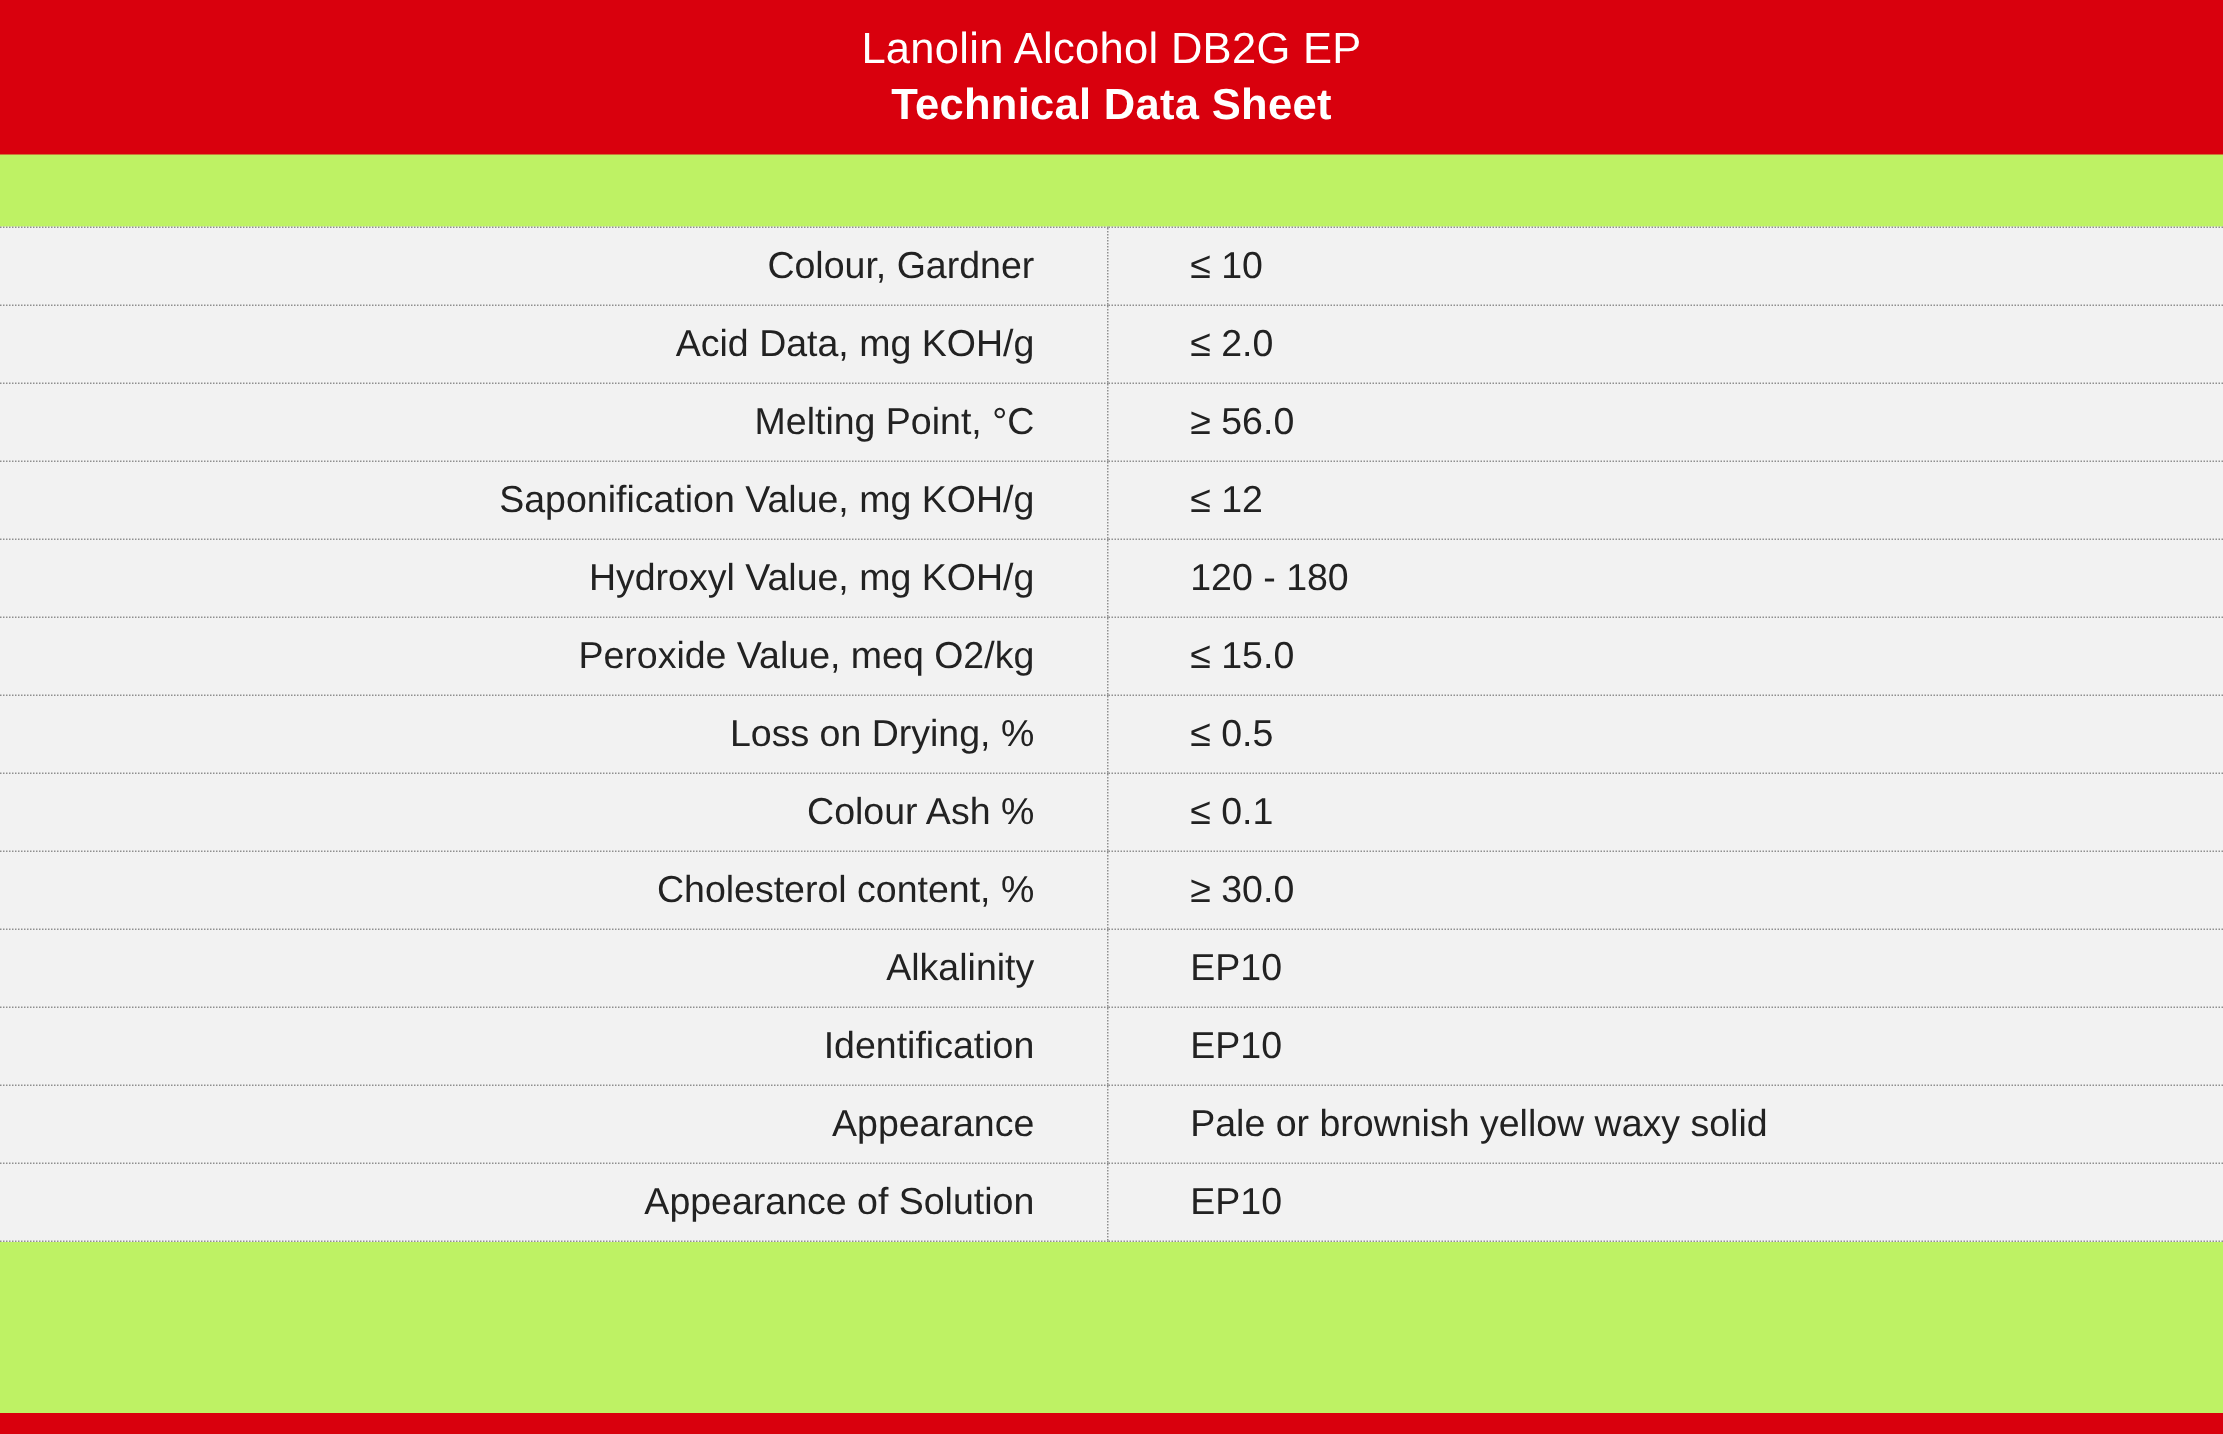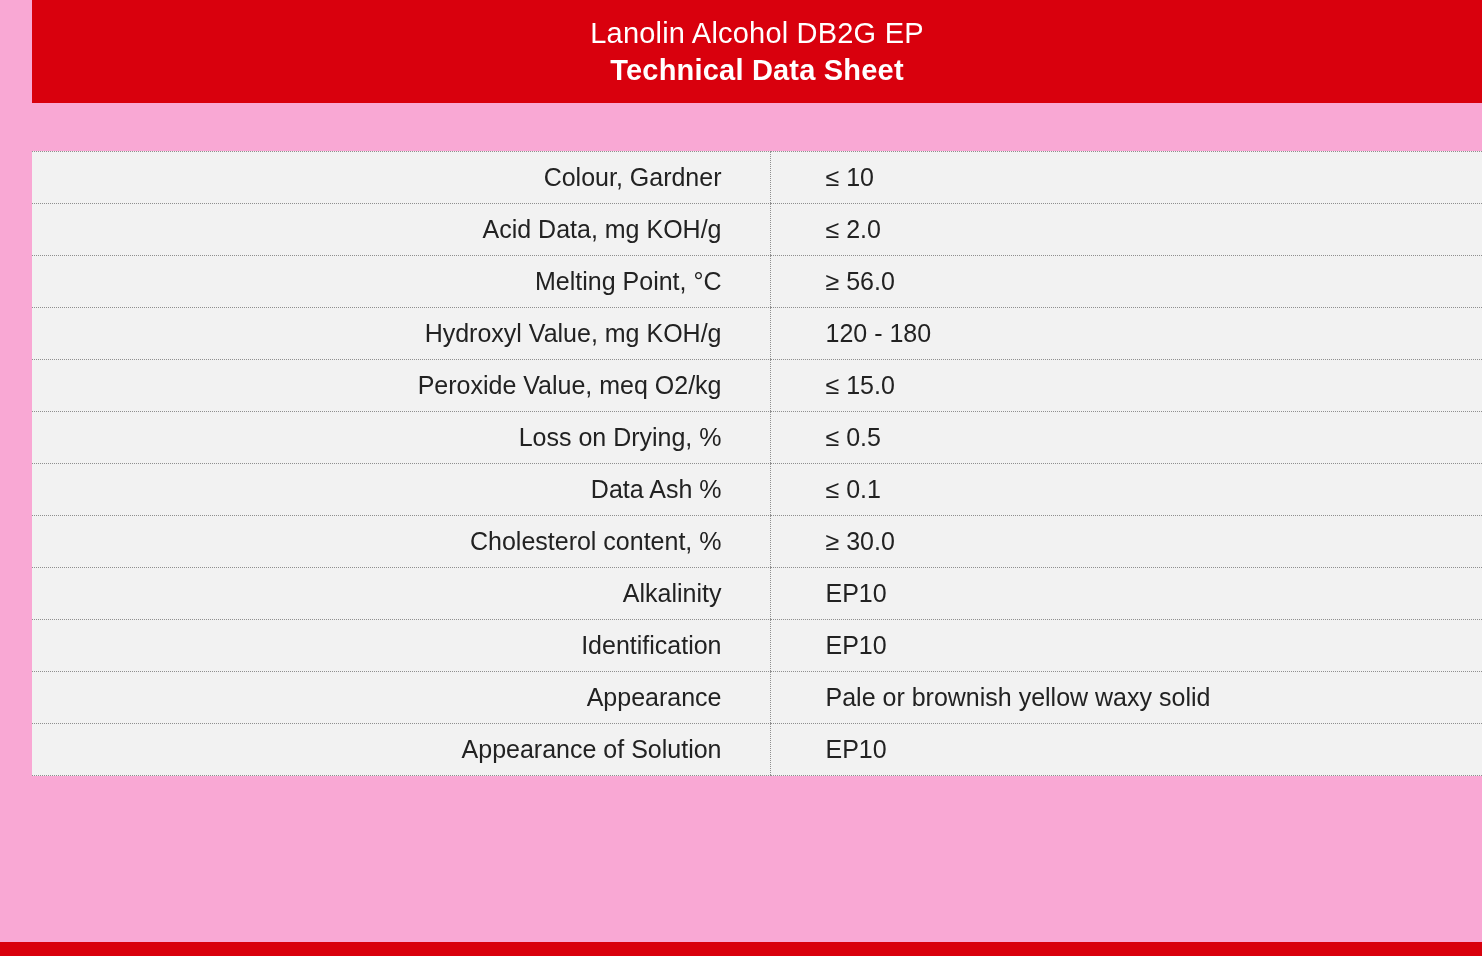--- a/index.html
+++ b/index.html
@@ -10,23 +10,22 @@
     width: 1482px;
     height: 956px;
     background: #f2f2f2;
     font-family: "Liberation Sans", sans-serif;
     overflow: hidden;
   }
   .page {
     position: relative;
     width: 1482px;
     height: 956px;
-    background: #f9a8d4;
+    background: #bef264;
     box-sizing: border-box;
-    padding-left: 32px;
   }
   .header-band {
     width: 100%;
     height: 103px;
     background: #d9000d;
     color: #ffffff;
     display: flex;
     flex-direction: column;
     align-items: center;
     justify-content: center;
@@ -112,33 +111,37 @@
       </tr>
       <tr>
         <td class="col-prop">Acid Data, mg KOH/g</td>
         <td class="col-val">≤ 2.0</td>
       </tr>
       <tr>
         <td class="col-prop">Melting Point, °C</td>
         <td class="col-val">≥ 56.0</td>
       </tr>
       <tr>
+        <td class="col-prop">Saponification Value, mg KOH/g</td>
+        <td class="col-val">≤ 12</td>
+      </tr>
+      <tr>
         <td class="col-prop">Hydroxyl Value, mg KOH/g</td>
         <td class="col-val">120 - 180</td>
       </tr>
       <tr>
         <td class="col-prop">Peroxide Value, meq O2/kg</td>
         <td class="col-val">≤ 15.0</td>
       </tr>
       <tr>
         <td class="col-prop">Loss on Drying, %</td>
         <td class="col-val">≤ 0.5</td>
       </tr>
       <tr>
-        <td class="col-prop">Data Ash %</td>
+        <td class="col-prop">Colour Ash %</td>
         <td class="col-val">≤ 0.1</td>
       </tr>
       <tr>
         <td class="col-prop">Cholesterol content, %</td>
         <td class="col-val">≥ 30.0</td>
       </tr>
       <tr>
         <td class="col-prop">Alkalinity</td>
         <td class="col-val">EP10</td>
       </tr>

